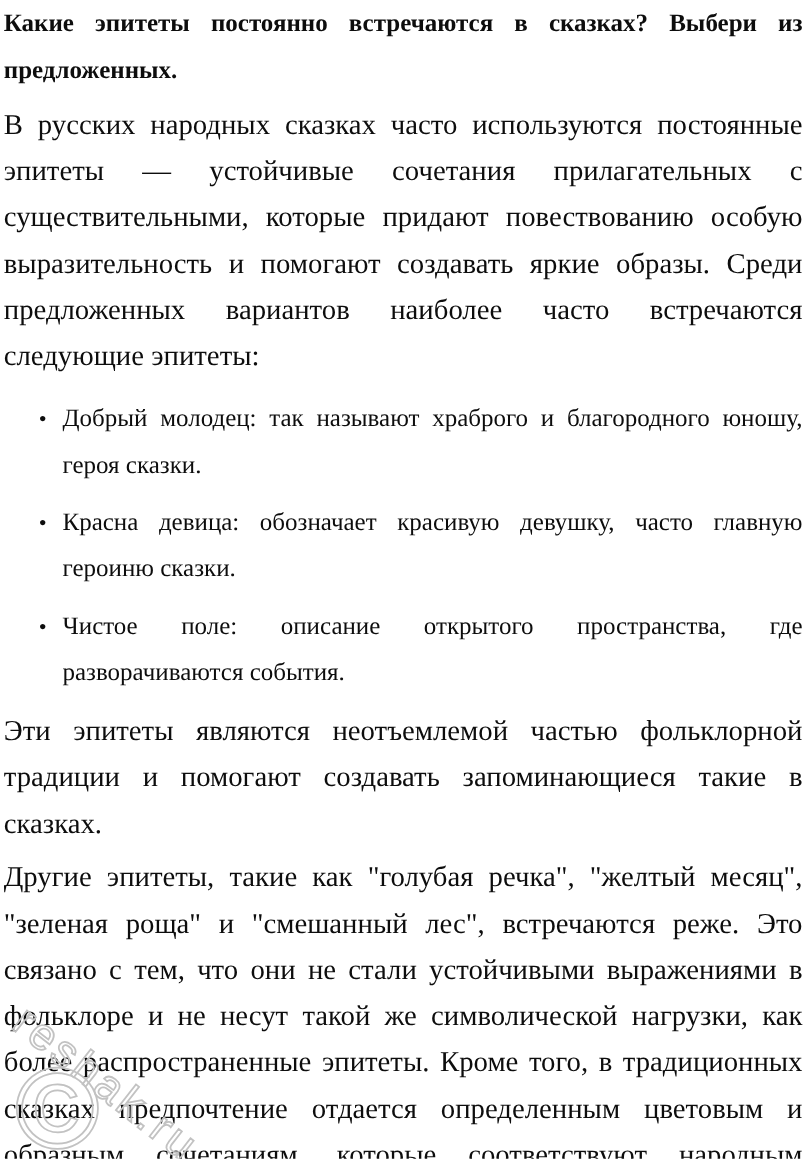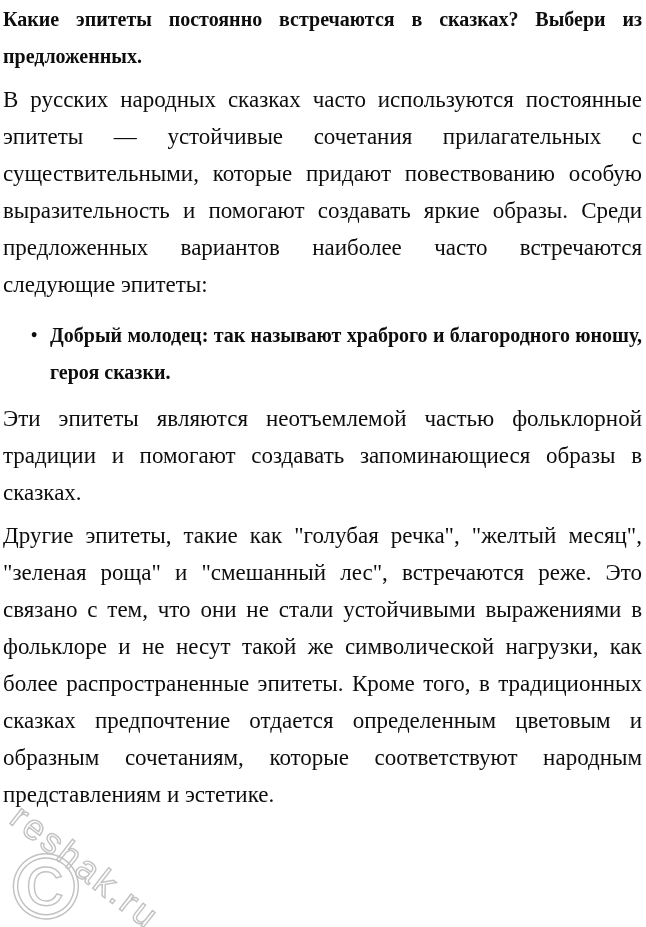--- a/index.html
+++ b/index.html
@@ -38,21 +38,20 @@
     font-size: 23px;
     line-height: 37px;
     text-align: justify;
     margin-bottom: 6px;
   }
 
   ul.doc-list {
     list-style: none;
     margin: 14px 0 6px 0;
     padding-left: 47px;
-    font-weight: bold;
   }
 
   ul.doc-list li {
     position: relative;
     font-size: 20px;
     line-height: 37px;
     text-align: justify;
     margin-bottom: 9px;
   }
 
@@ -78,23 +77,25 @@
 <div class="page">
 
   <div class="content">
 
     <h1 class="doc-title">Какие эпитеты постоянно встречаются в сказках? Выбери из предложенных.</h1>
 
     <p class="doc-paragraph">В русских народных сказках часто используются постоянные эпитеты — устойчивые сочетания прилагательных с существительными, которые придают повествованию особую выразительность и помогают создавать яркие образы. Среди предложенных вариантов наиболее часто встречаются следующие эпитеты:</p>
 
     <ul class="doc-list">
       <li>Добрый молодец: так называют храброго и благородного юношу, героя сказки.</li>
+      <li>Красна девица: обозначает красивую девушку, часто главную героиню сказки.</li>
+      <li>Чистое поле: описание открытого пространства, где разворачиваются события.</li>
     </ul>
 
-    <p class="doc-paragraph">Эти эпитеты являются неотъемлемой частью фольклорной традиции и помогают создавать запоминающиеся образы в сказках.</p>
+    <p class="doc-paragraph">Эти эпитеты являются неотъемлемой частью фольклорной традиции и помогают создавать запоминающиеся такие в сказках.</p>
 
     <p class="doc-paragraph">Другие эпитеты, такие как "голубая речка", "желтый месяц", "зеленая роща" и "смешанный лес", встречаются реже. Это связано с тем, что они не стали устойчивыми выражениями в фольклоре и не несут такой же символической нагрузки, как более распространенные эпитеты. Кроме того, в традиционных сказках предпочтение отдается определенным цветовым и образным сочетаниям, которые соответствуют народным представлениям и эстетике.</p>
 
   </div>
 
   <svg class="watermark" width="215" height="159" viewBox="0 0 215 159">
     <text x="8" y="54" transform="rotate(38 8 54)" font-family="Liberation Sans, sans-serif" font-size="36" letter-spacing="3" fill="none" stroke="#c2c2c2" stroke-width="1.4">reshak.ru</text>
     <text x="12" y="150" font-family="Liberation Sans, sans-serif" font-size="92" fill="none" stroke="#c2c2c2" stroke-width="1.4">©</text>
   </svg>
 

